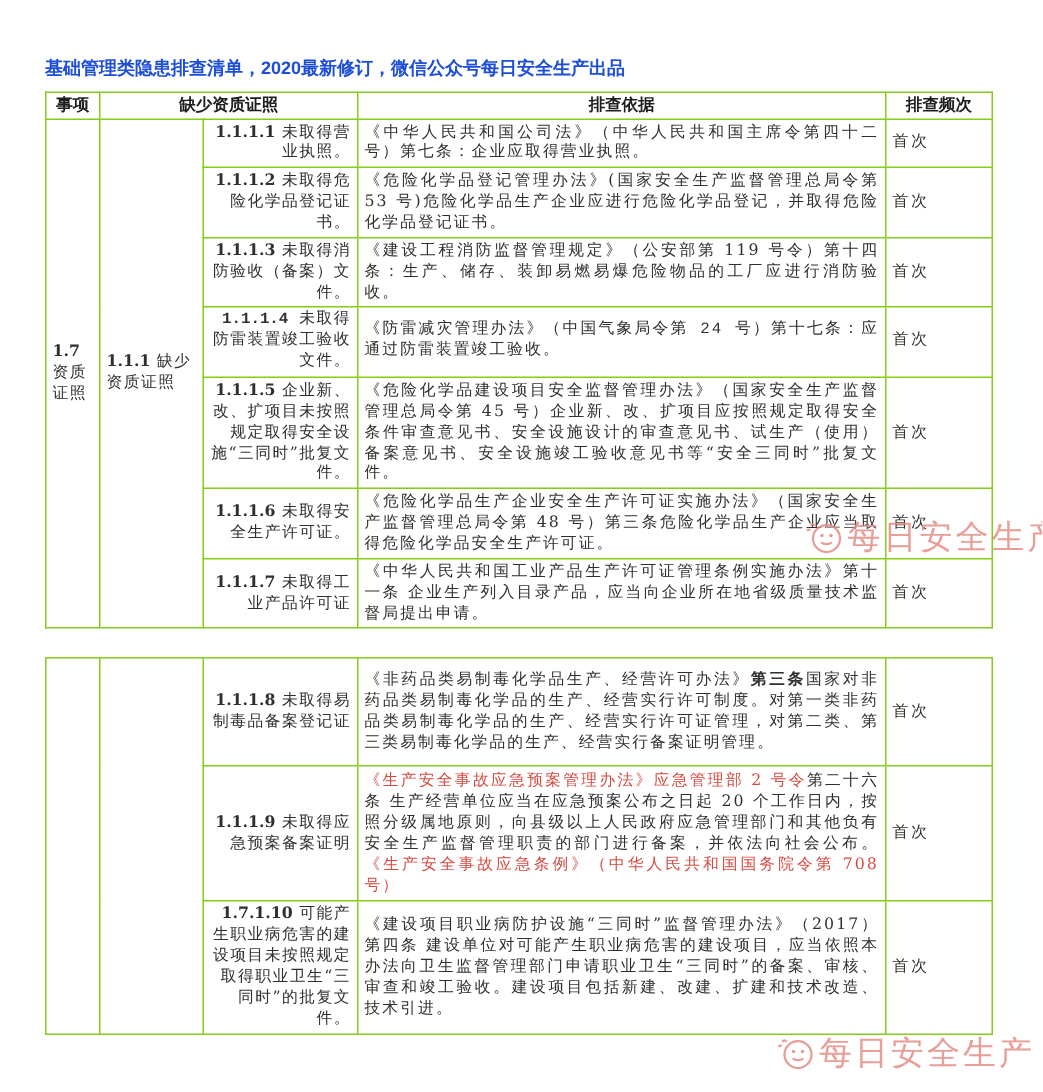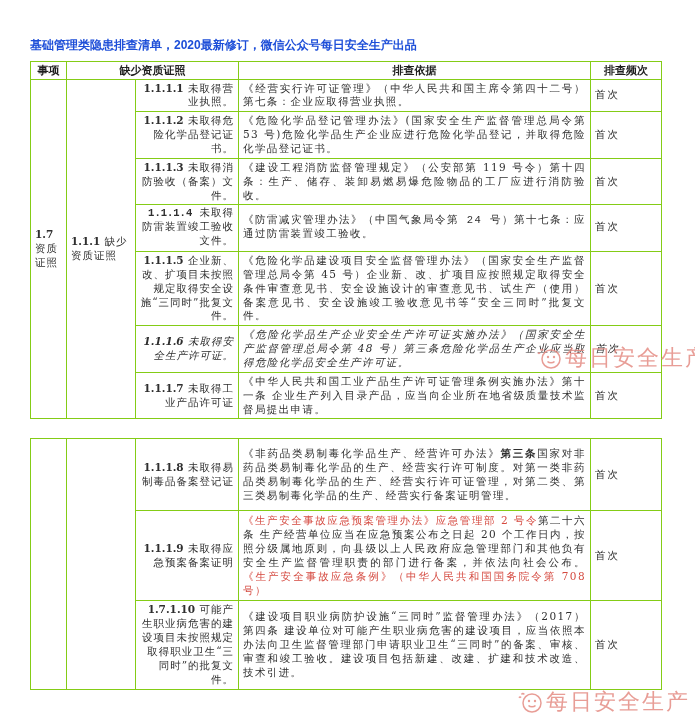--- a/index.html
+++ b/index.html
@@ -60,21 +60,21 @@
   .c-freq{letter-spacing:2px;}
   .num{font-weight:bold;letter-spacing:0;}
   .red{color:#d54a40;}
   .b{font-weight:bold;}
   
   .t1 tbody tr:nth-child(1){height:30px;}
   .t1 tbody tr:nth-child(2){height:40px;}
   .t1 tbody tr:nth-child(3){height:34px;padding-left:12px;}
   .t1 tbody tr:nth-child(4){height:36px;font-family:Liberation Mono, monospace;}
   .t1 tbody tr:nth-child(5){height:60px;}
-  .t1 tbody tr:nth-child(6){height:37px;font-style:italic;}
+  .t1 tbody tr:nth-child(6){height:37px;}
   .t1 tbody tr:nth-child(7){height:33px;}
   
   .t2 tbody tr:nth-child(1){height:72px;}
   .t2 tbody tr:nth-child(2){height:90px;}
   .t2 tbody tr:nth-child(3){height:75px;}
   .t2 tbody tr:nth-child(4){height:60px;}
   .watermark{
     position:absolute;
     display:flex;align-items:center;
     color:rgba(228,140,132,0.85);
@@ -111,21 +111,21 @@
         <th colspan="2">缺少资质证照</th>
         <th>排查依据</th>
         <th>排查频次</th>
       </tr>
     </thead>
     <tbody id="tbody1">
         <tr>
           <td class="c-item" rowspan="7"><span class="num">1.7</span> 资质证照</td>
           <td class="c-cat" rowspan="7"><span class="num">1.1.1</span> 缺少资质证照</td>
           <td class="c-content"><span class="num">1.1.1.1</span> 未取得营业执照。</td>
-          <td class="c-basis"><span>《经营实行许可证管理》（中华人民共和国主席令第四十二号）第七条：企业应取得营业执照。</span></td>
+          <td class="c-basis"><span>《中华人民共和国公司法》（中华人民共和国主席令第四十二号）第七条：企业应取得营业执照。</span></td>
           <td class="c-freq">首次</td>
         </tr>
         <tr>
           <td class="c-content"><span class="num">1.1.1.2</span> 未取得危险化学品登记证书。</td>
           <td class="c-basis"><span>《危险化学品登记管理办法》(国家安全生产监督管理总局令第 53 号)危险化学品生产企业应进行危险化学品登记，并取得危险化学品登记证书。</span></td>
           <td class="c-freq">首次</td>
         </tr>
         <tr>
           <td class="c-content"><span class="num">1.1.1.3</span> 未取得消防验收（备案）文件。</td>
           <td class="c-basis"><span>《建设工程消防监督管理规定》（公安部第 119 号令）第十四条：生产、储存、装卸易燃易爆危险物品的工厂应进行消防验收。</span></td>

